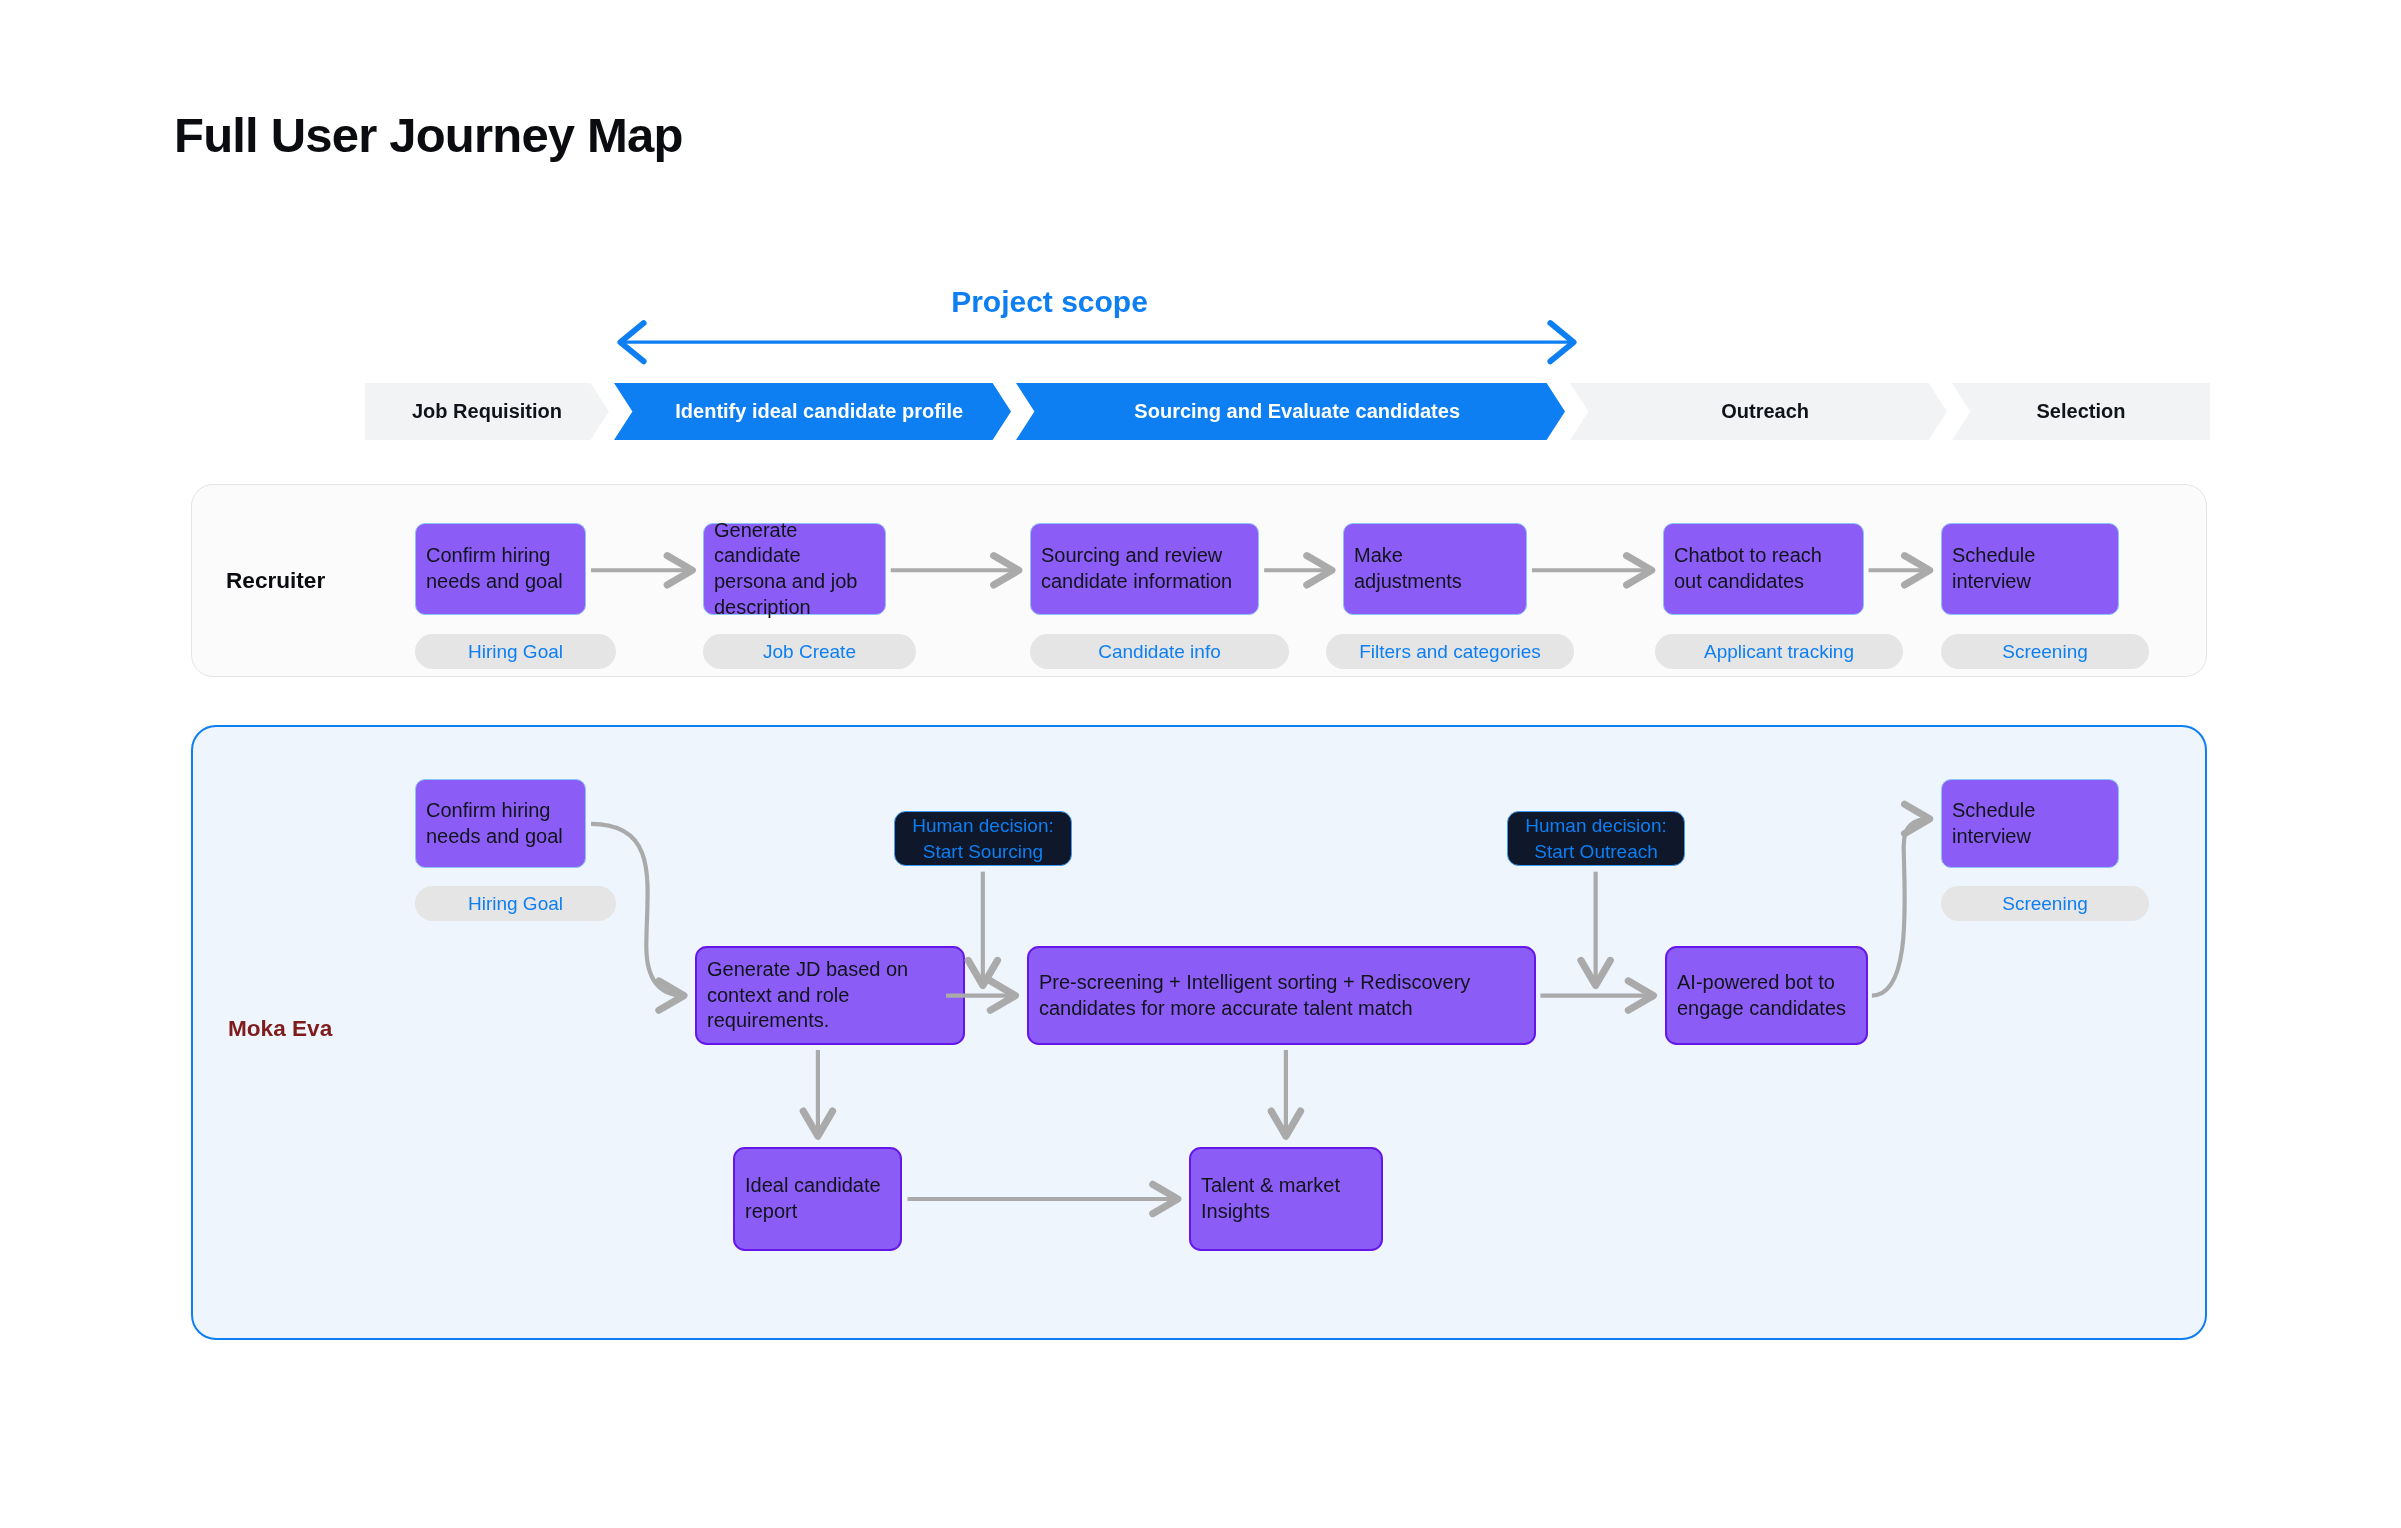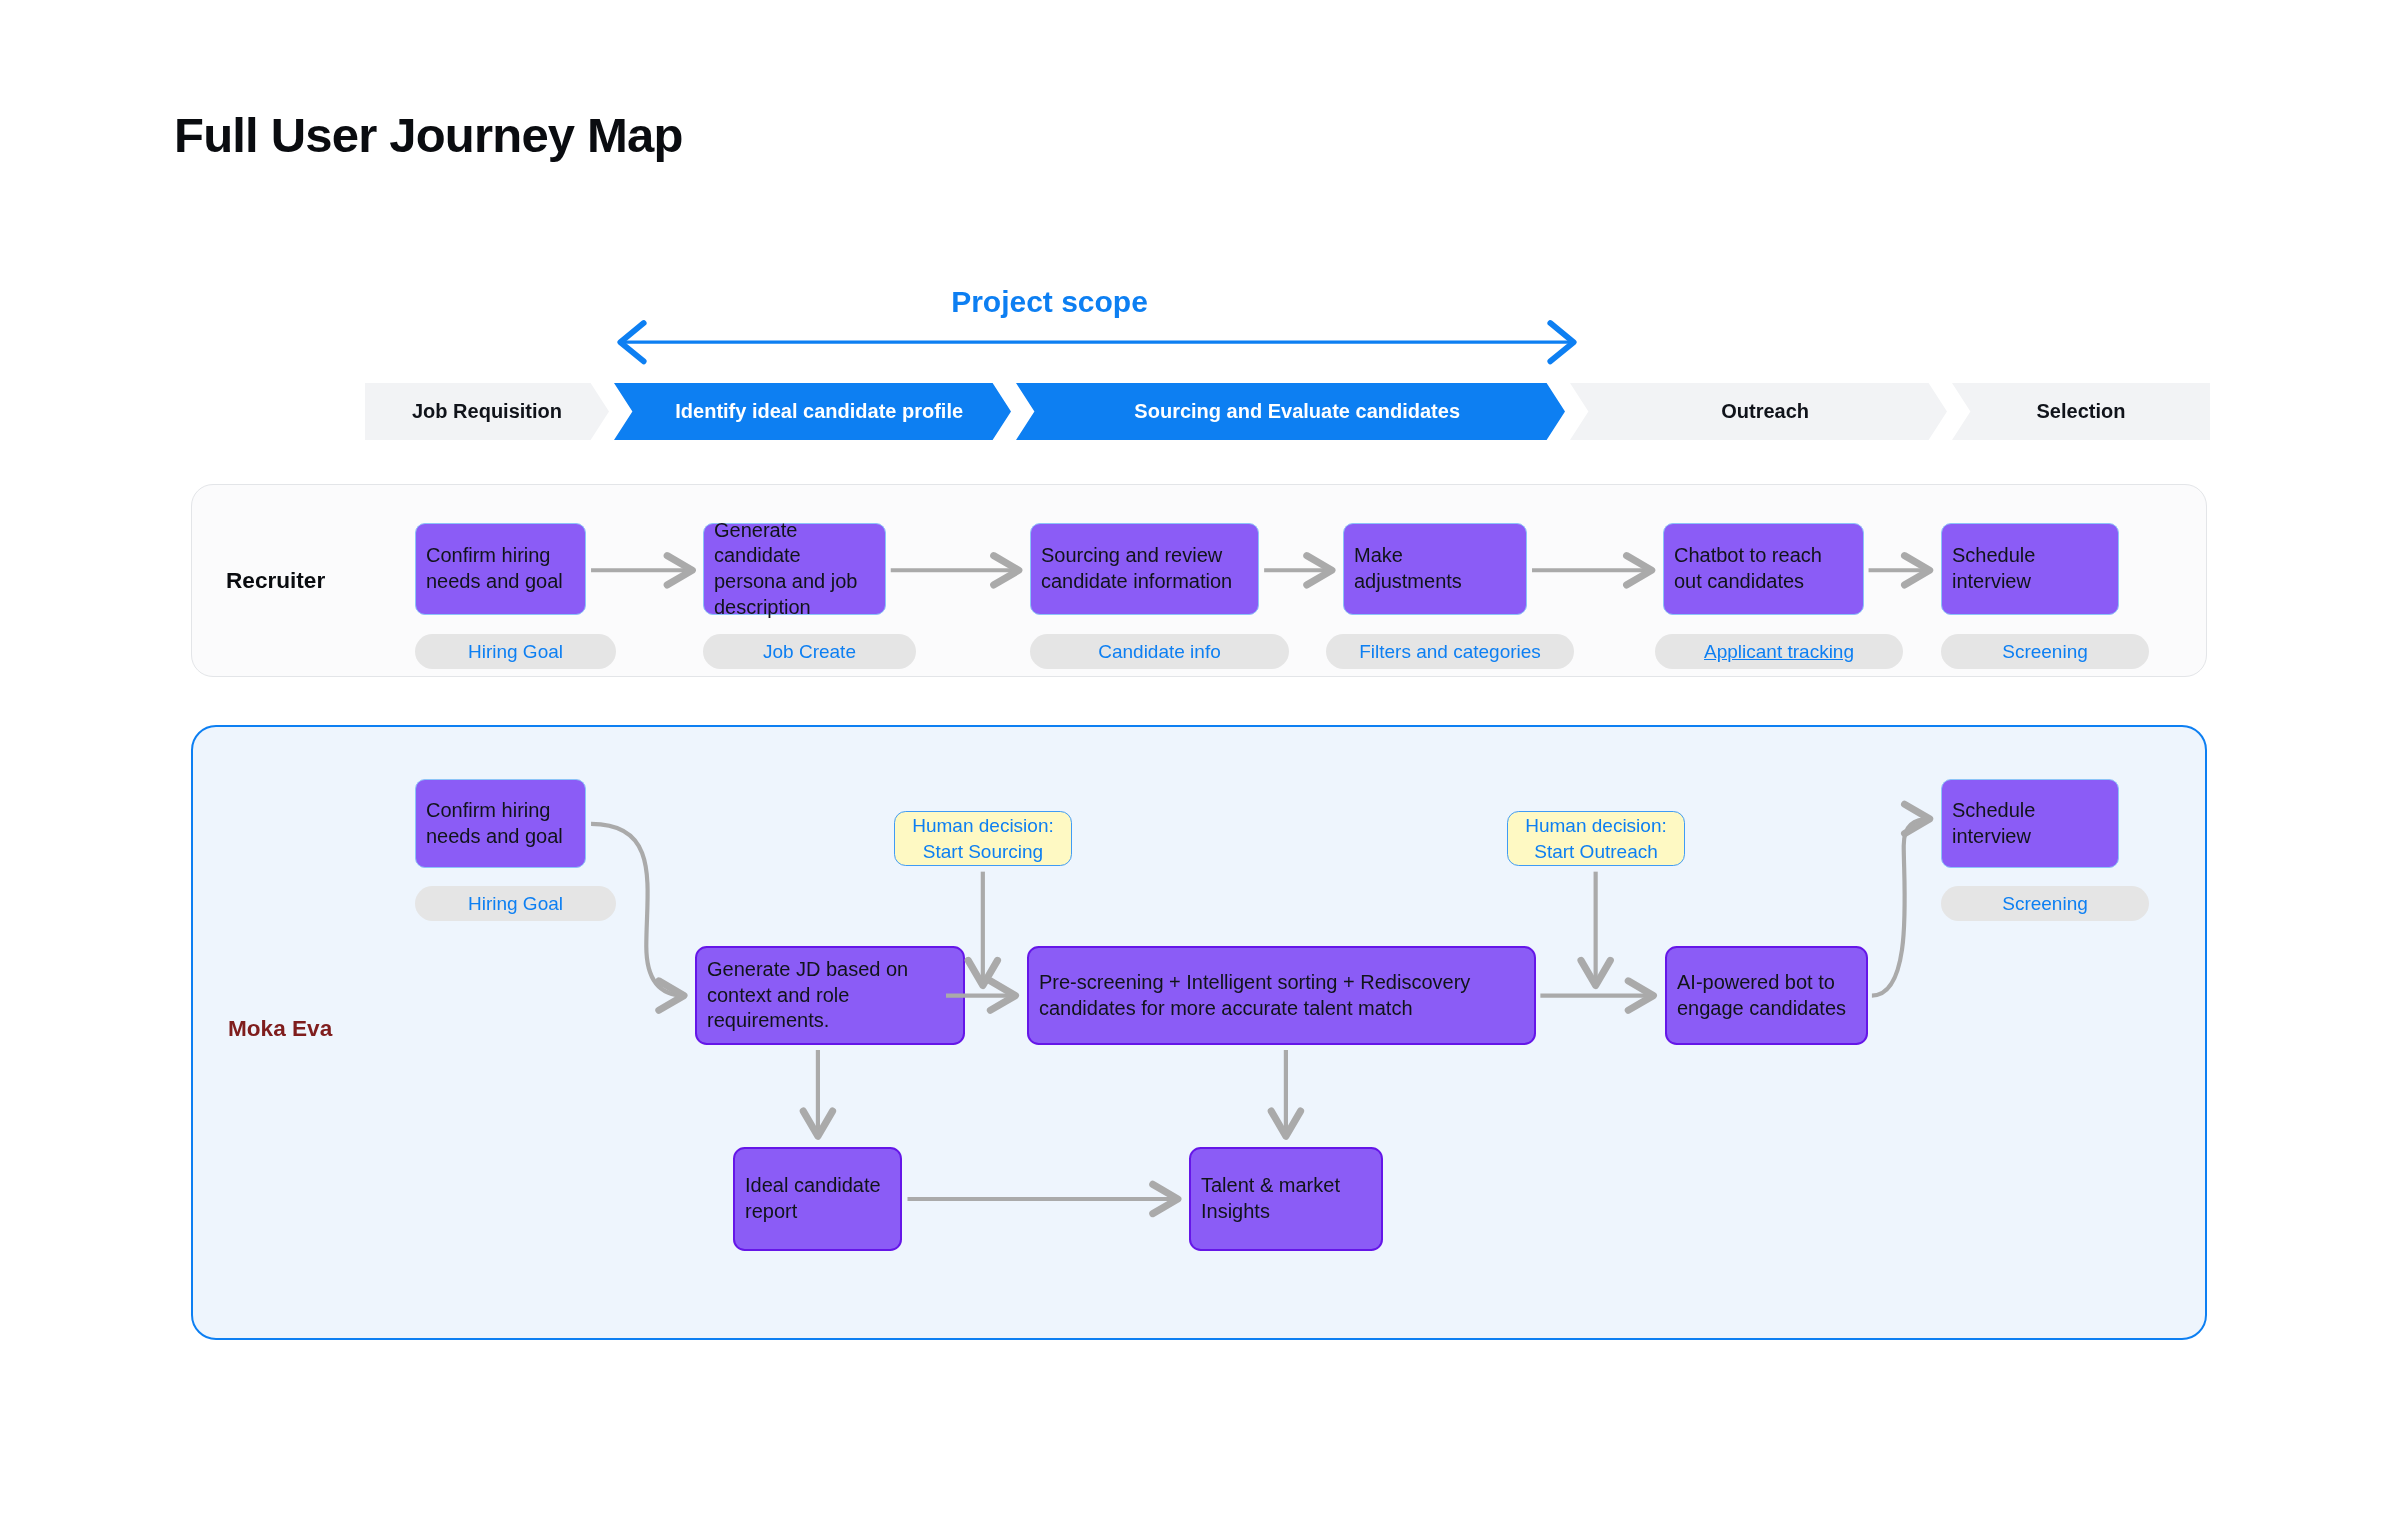--- a/index.html
+++ b/index.html
@@ -81,21 +81,21 @@
   .pill{
     position:absolute;height:35px;
     display:flex;align-items:center;justify-content:center;
     background:#e5e5e5;border-radius:17.6px;
     font-size:19px;color:#0d7ff2;white-space:nowrap;padding:0 15px;
   }
 
   
   .chip{
     position:absolute;box-sizing:border-box;
-    background:#fef9c3;border:1.7px solid #3f9bf5;border-radius:11.7px;
+    background:#0f172a;border:1.7px solid #3f9bf5;border-radius:11.7px;
     display:flex;flex-direction:column;align-items:center;justify-content:center;
     font-size:19px;line-height:1.32;color:#0d7ff2;text-align:center;
     padding:5px 1px;
   }
 
   
   #connectors{left:0;top:0;width:2401px;height:1529px;pointer-events:none;}
 </style>
 </head>
 <body>
@@ -156,21 +156,21 @@
 <div class="node blue" style="left:1343px;top:523px;width:184px;height:92px;">
   <span>Make adjustments</span>
 </div>
 <div class="pill" style="left:1326px;top:634px;width:218px;">
   <span>Filters and categories</span>
 </div>
 
 <div class="node blue" style="left:1663px;top:523px;width:201px;height:92px;">
   <span>Chatbot to reach out candidates</span>
 </div>
-<div class="pill" style="left:1655px;top:634px;width:218px;text-decoration:underline;">
+<div class="pill" style="left:1655px;top:634px;width:218px;">
   <span>Applicant tracking</span>
 </div>
 
 <div class="node blue" style="left:1941px;top:523px;width:178px;height:92px;">
   <span>Schedule interview</span>
 </div>
 <div class="pill" style="left:1941px;top:634px;width:178px;">
   <span>Screening</span>
 </div>
 

